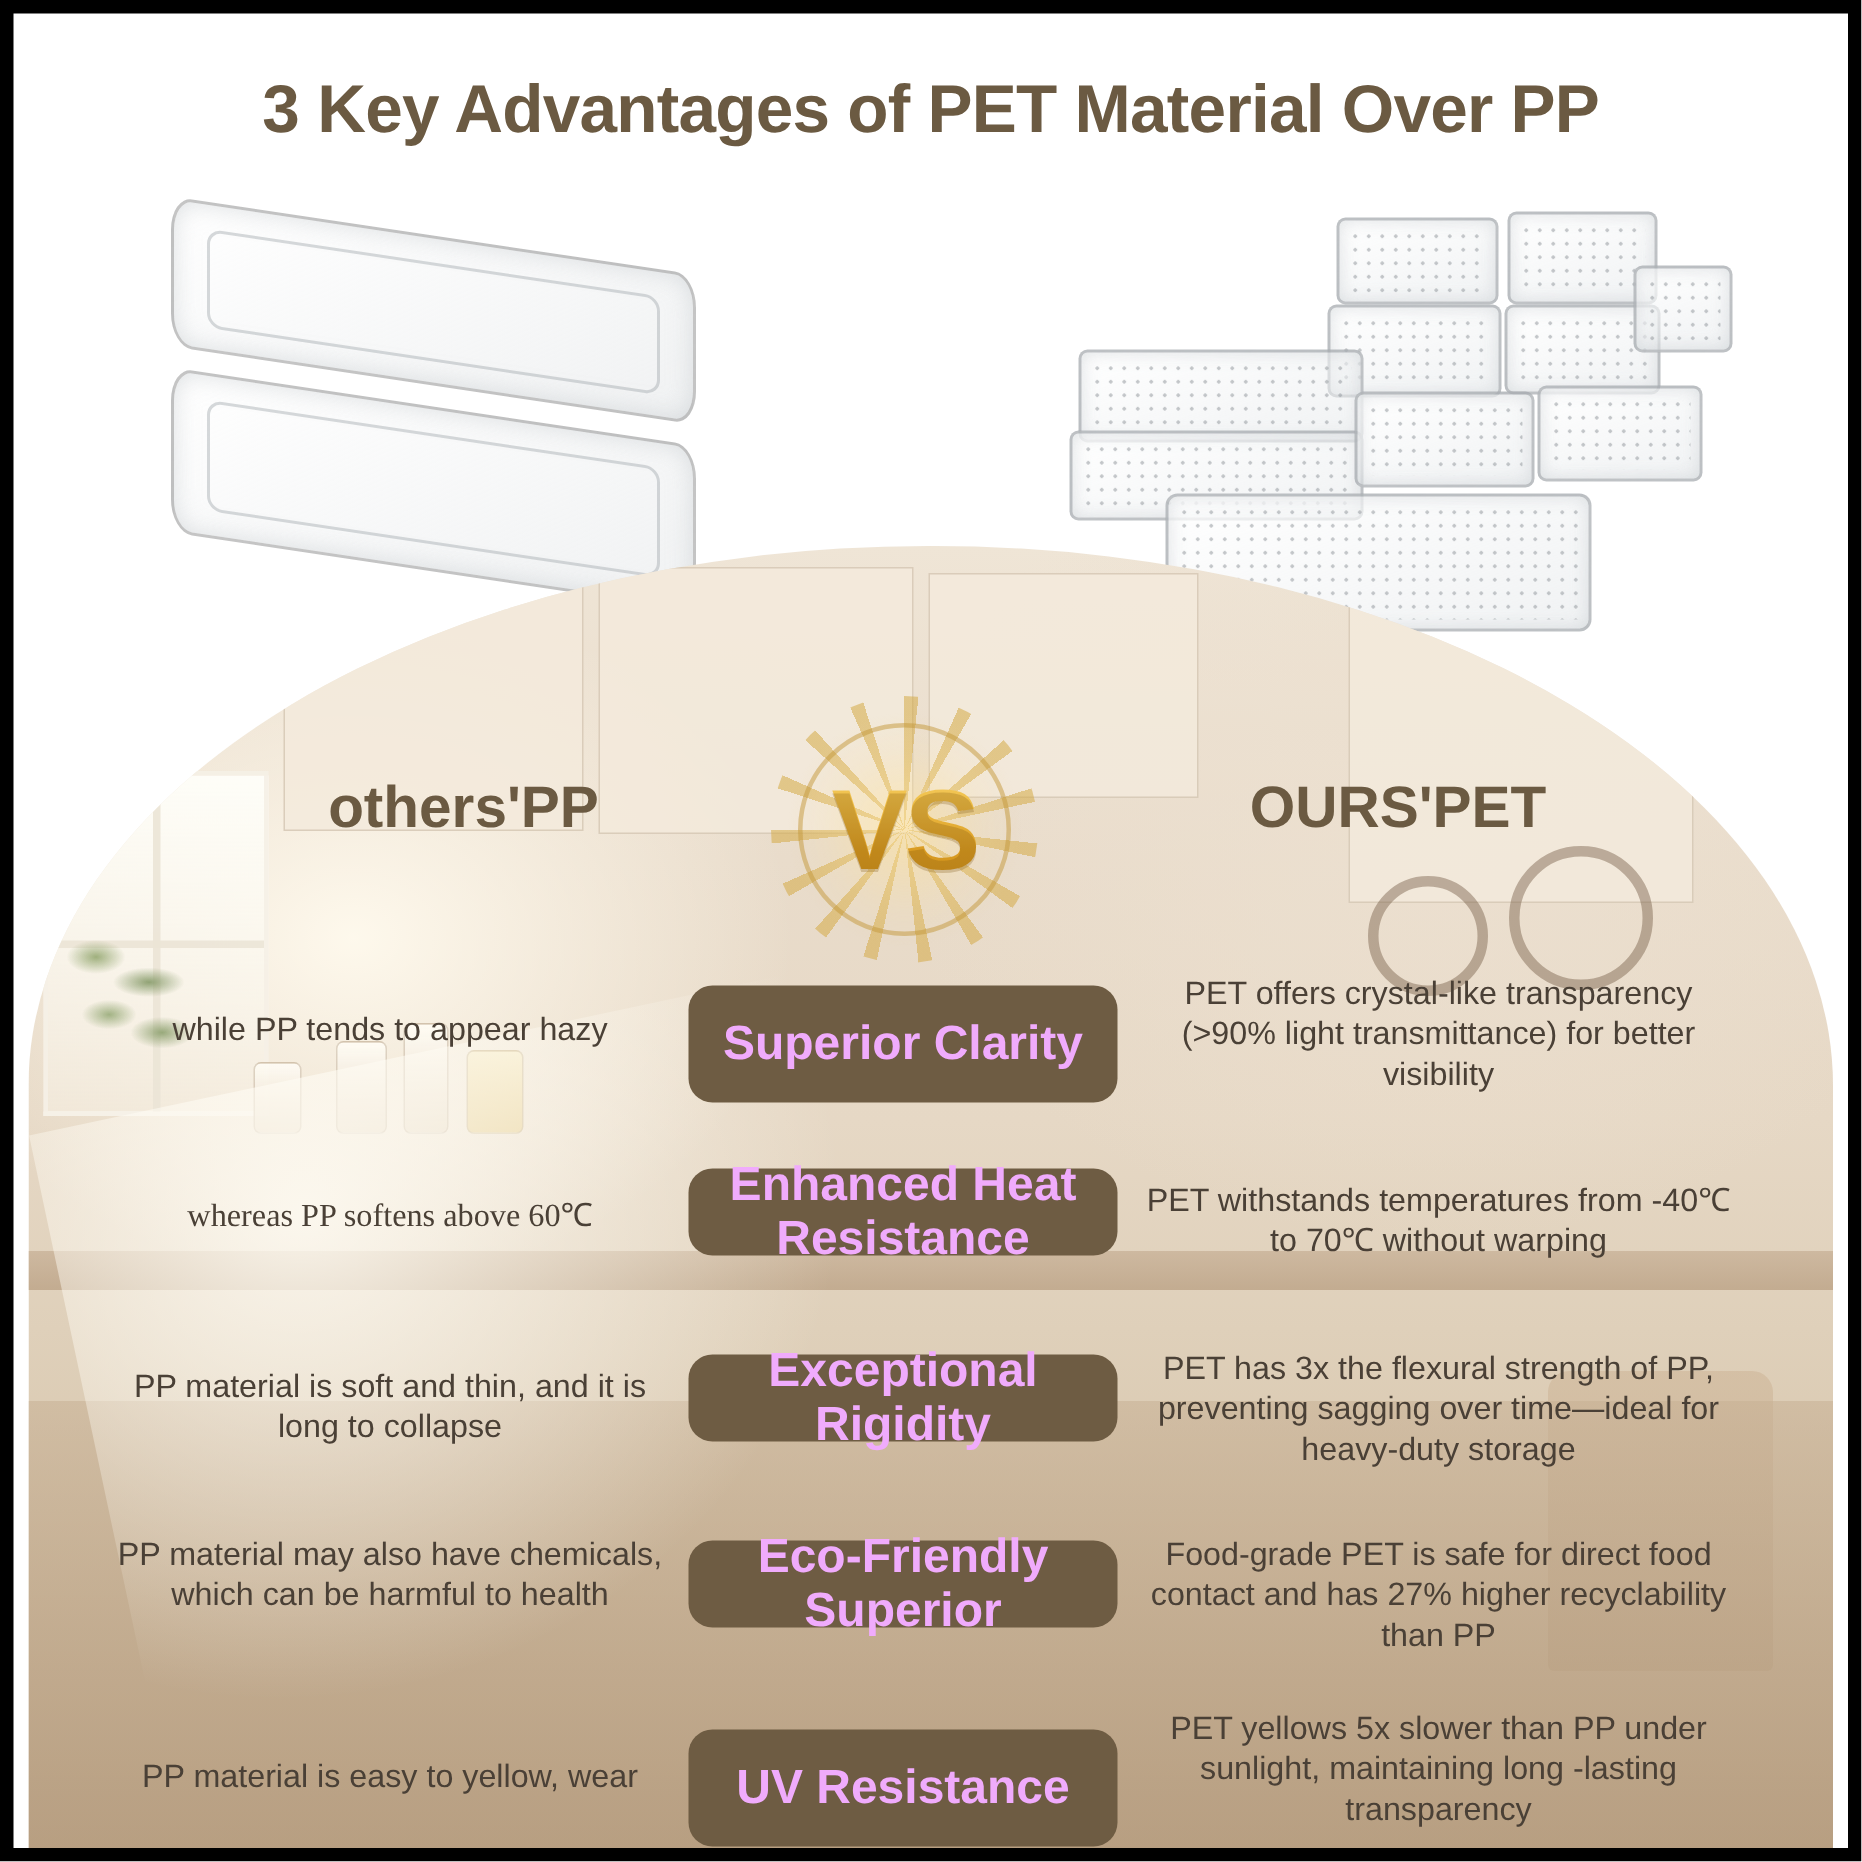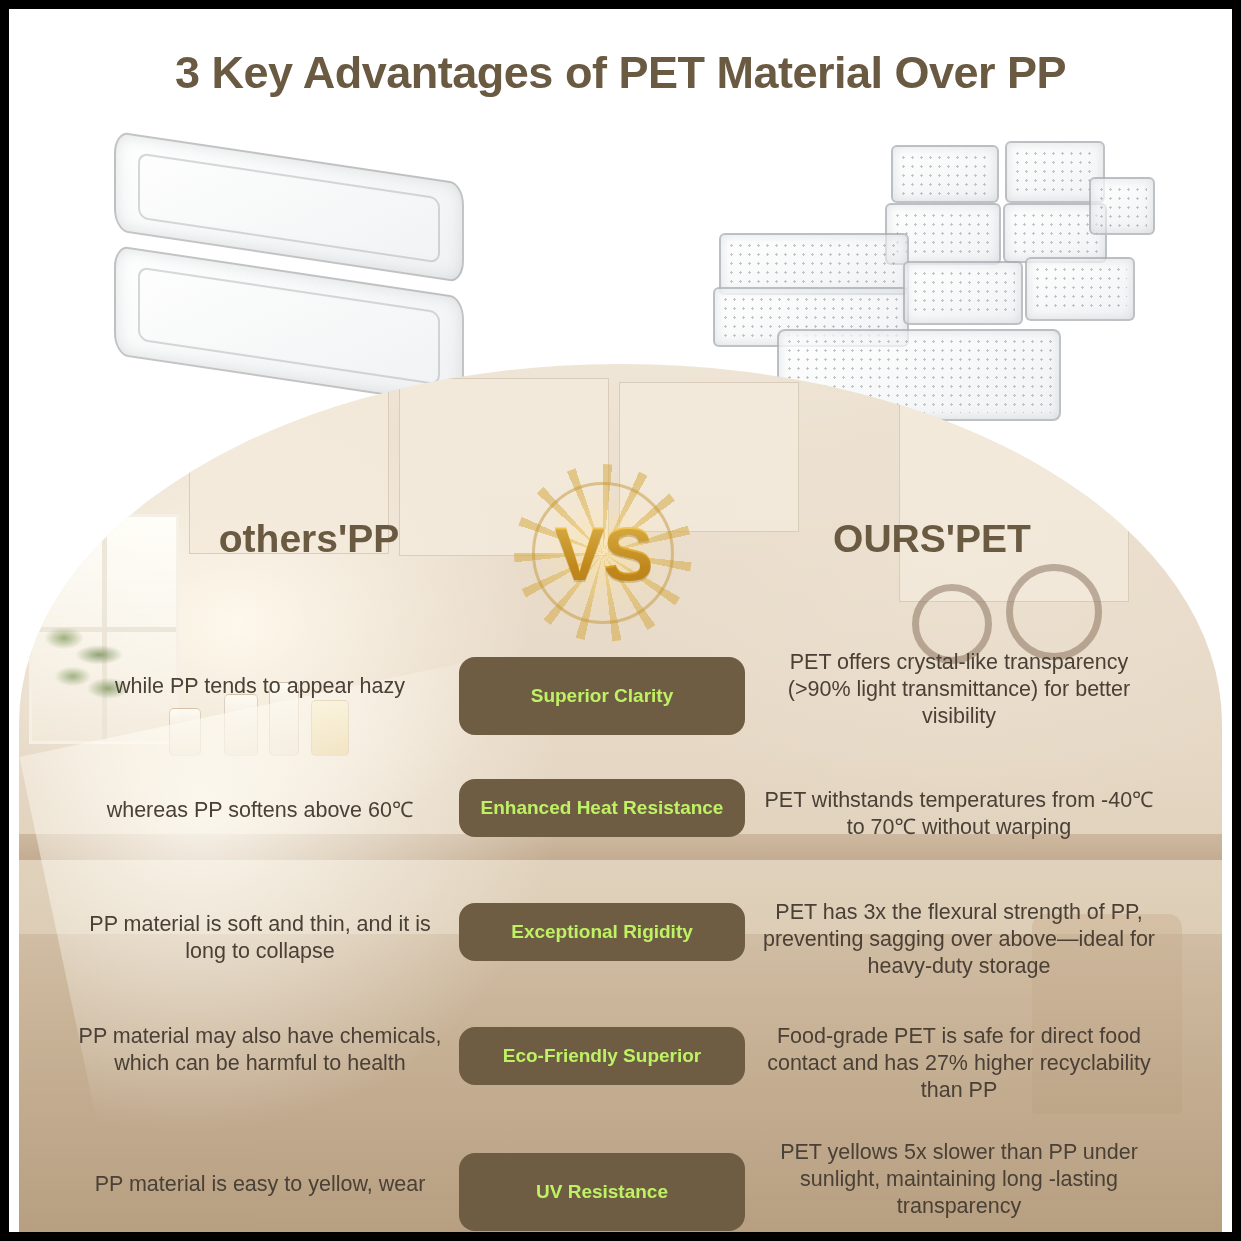--- a/index.html
+++ b/index.html
@@ -208,22 +208,22 @@
     margin-bottom: 0;
   }
   .pill {
     position: absolute;
     left: 450px; width: 286px;
     top: 8px; height: 78px;
     background: #6e5c43;
     border-radius: 16px;
     display: flex; align-items: center; justify-content: center;
     text-align: center;
-    color: #bef264;
-    font-size: 19px; font-weight: bold;
+    color: #f0abfc;
+    font-size: 32px; font-weight: bold;
     line-height: 1.12;
     padding: 0 10px;
   }
   .pill.two { height: 58px; top: 6px; }
   .side-text {
     position: absolute;
     top: 0;
     font-size: 21.5px;
     color: #4a4036;
     line-height: 1.25;
@@ -313,29 +313,29 @@
 
   <div class="rows">
 
     <div class="row">
       <div class="side-text left" style="top:24px;">while PP tends to appear hazy</div>
       <div class="pill">Superior Clarity</div>
       <div class="side-text right" style="top:0px;">PET offers crystal-like transparency (&gt;90% light transmittance) for better visibility</div>
     </div>
 
     <div class="row">
-      <div class="side-text left" style="top:24px;">whereas PP softens above 60℃</div>
+      <div class="side-text left" style="top:24px;font-family:Liberation Serif, serif;">whereas PP softens above 60℃</div>
       <div class="pill two">Enhanced Heat Resistance</div>
       <div class="side-text right" style="top:14px;">PET withstands temperatures from -40℃ to 70℃ without warping</div>
     </div>
 
     <div class="row">
       <div class="side-text left" style="top:14px;">PP material is soft and thin, and it is long to collapse</div>
       <div class="pill two">Exceptional Rigidity</div>
-      <div class="side-text right" style="top:2px;">PET has 3x the flexural strength of PP, preventing sagging over above—ideal for heavy-duty storage</div>
+      <div class="side-text right" style="top:2px;">PET has 3x the flexural strength of PP, preventing sagging over time—ideal for heavy-duty storage</div>
     </div>
 
     <div class="row">
       <div class="side-text left" style="top:2px;">PP material may also have chemicals, which can be harmful to health</div>
       <div class="pill two">Eco-Friendly Superior</div>
       <div class="side-text right" style="top:2px;">Food-grade PET is safe for direct food contact and has 27% higher recyclability than PP</div>
     </div>
 
     <div class="row">
       <div class="side-text left" style="top:26px;">PP material is easy to yellow, wear</div>

